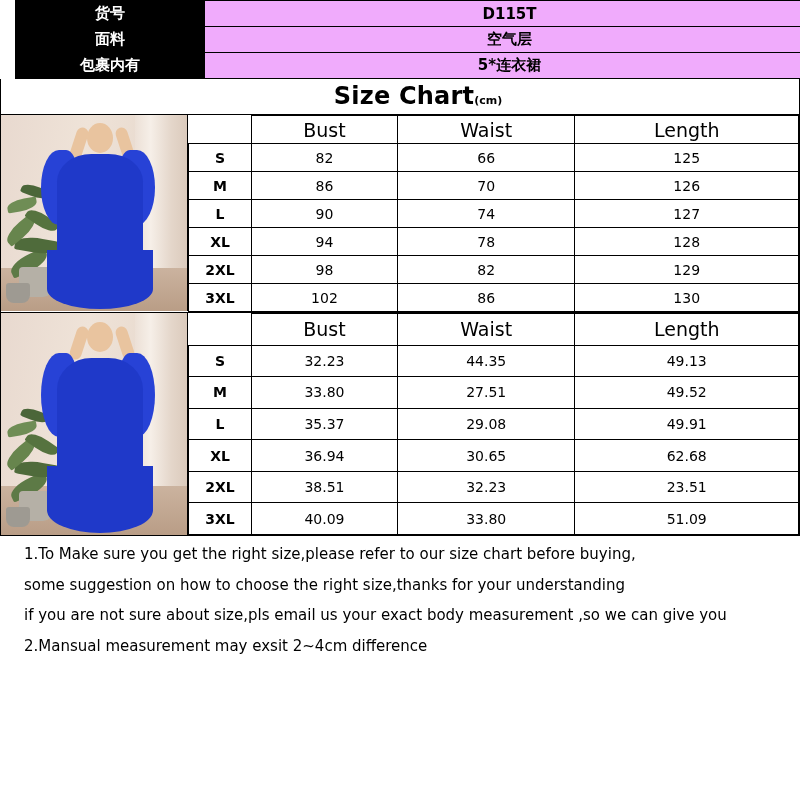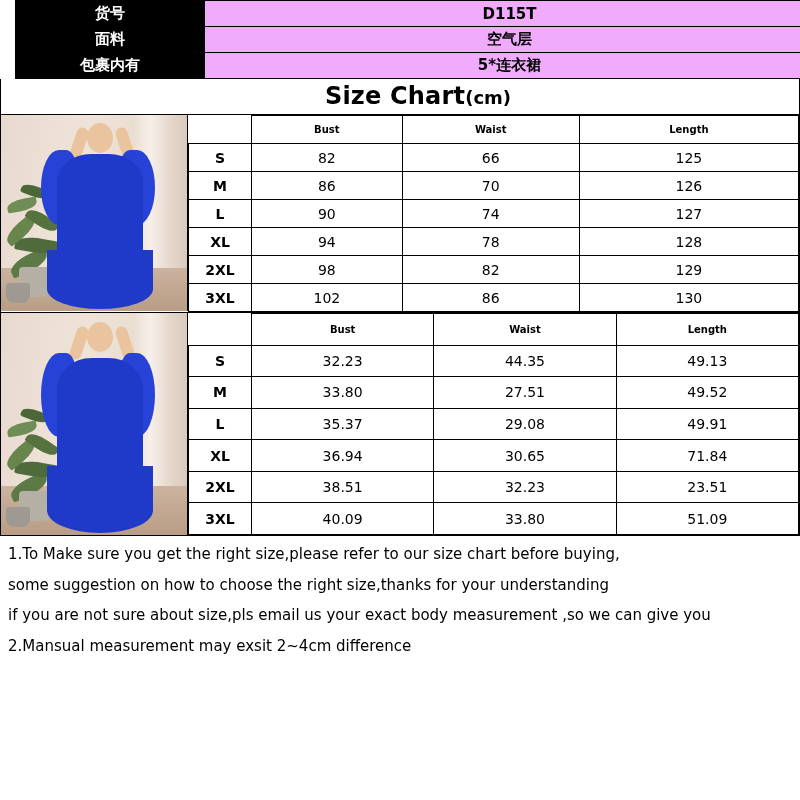--- a/index.html
+++ b/index.html
@@ -61,21 +61,21 @@
     padding: 3px 0 4px 0;
     background: #ffffff;
   }
   .chart-heading .big {
     font-size: 24px;
     font-weight: bold;
     letter-spacing: 0.2px;
     margin-left: 36px;
   }
   .chart-heading .small {
-    font-size: 18px;
+    font-size: 11px;
     font-weight: bold;
   }
 
   
   .chart-block {
     display: flex;
     width: 800px;
     box-sizing: border-box;
     border-left: 1px solid #000000;
     border-right: 1px solid #000000;
@@ -167,42 +167,42 @@
   }
   .size-table th, .size-table td {
     border: 1px solid #000000;
     text-align: center;
     vertical-align: middle;
     font-size: 14px;
     padding: 0;
   }
   .size-table tr { height: 28px; }
   .size-table th {
-    font-weight: bold;
-    font-size: 10px;
+    font-weight: normal;
+    font-size: 19px;
   }
   .size-table td.sz {
     font-weight: bold;
     width: 62px;
   }
   .size-table .blank {
     width: 62px;
     border-top: none;
     border-left: none;
   }
   .size-table .val { font-weight: normal; }
 
   
   .notes {
     padding: 10px 12px 0 8px;
     box-sizing: border-box;
     width: 800px;
   }
   .notes p {
-    margin: 0 0 14px 0;
+    margin: 0 0 14px 16px;
     font-size: 15px;
     line-height: 1.1;
     color: #000000;
   }
 </style>
 </head>
 <body>
 
 <div class="page">
 
@@ -345,21 +345,21 @@
         <tr>
           <td class="sz">L</td>
           <td class="val">35.37</td>
           <td class="val">29.08</td>
           <td class="val">49.91</td>
         </tr>
         <tr>
           <td class="sz">XL</td>
           <td class="val">36.94</td>
           <td class="val">30.65</td>
-          <td class="val">71.84</td>
+          <td class="val">62.68</td>
         </tr>
         <tr>
           <td class="sz">2XL</td>
           <td class="val">38.51</td>
           <td class="val">32.23</td>
           <td class="val">23.51</td>
         </tr>
         <tr>
           <td class="sz">3XL</td>
           <td class="val">40.09</td>

